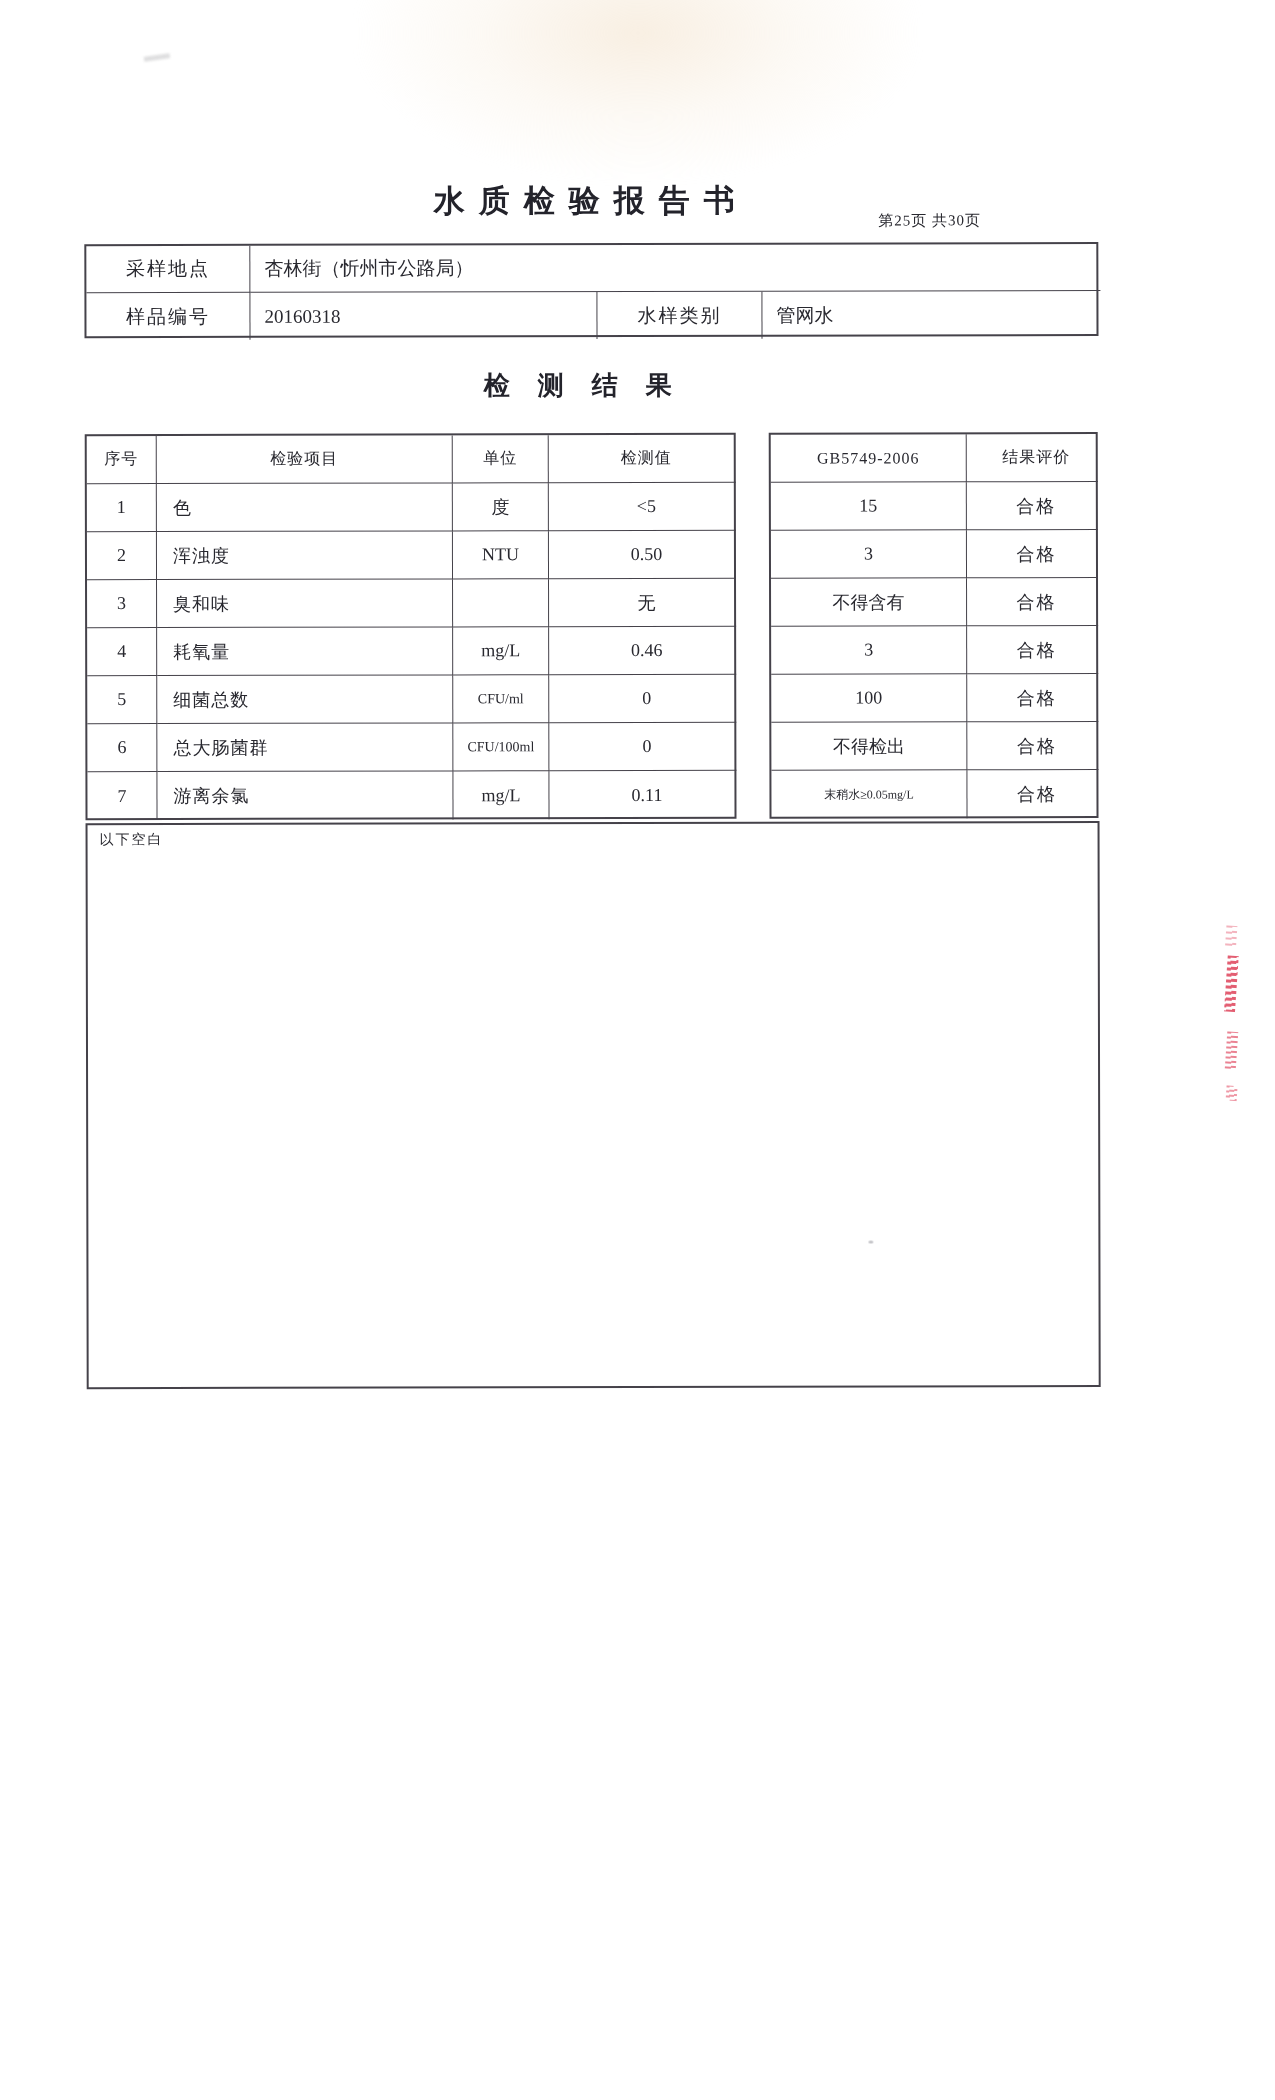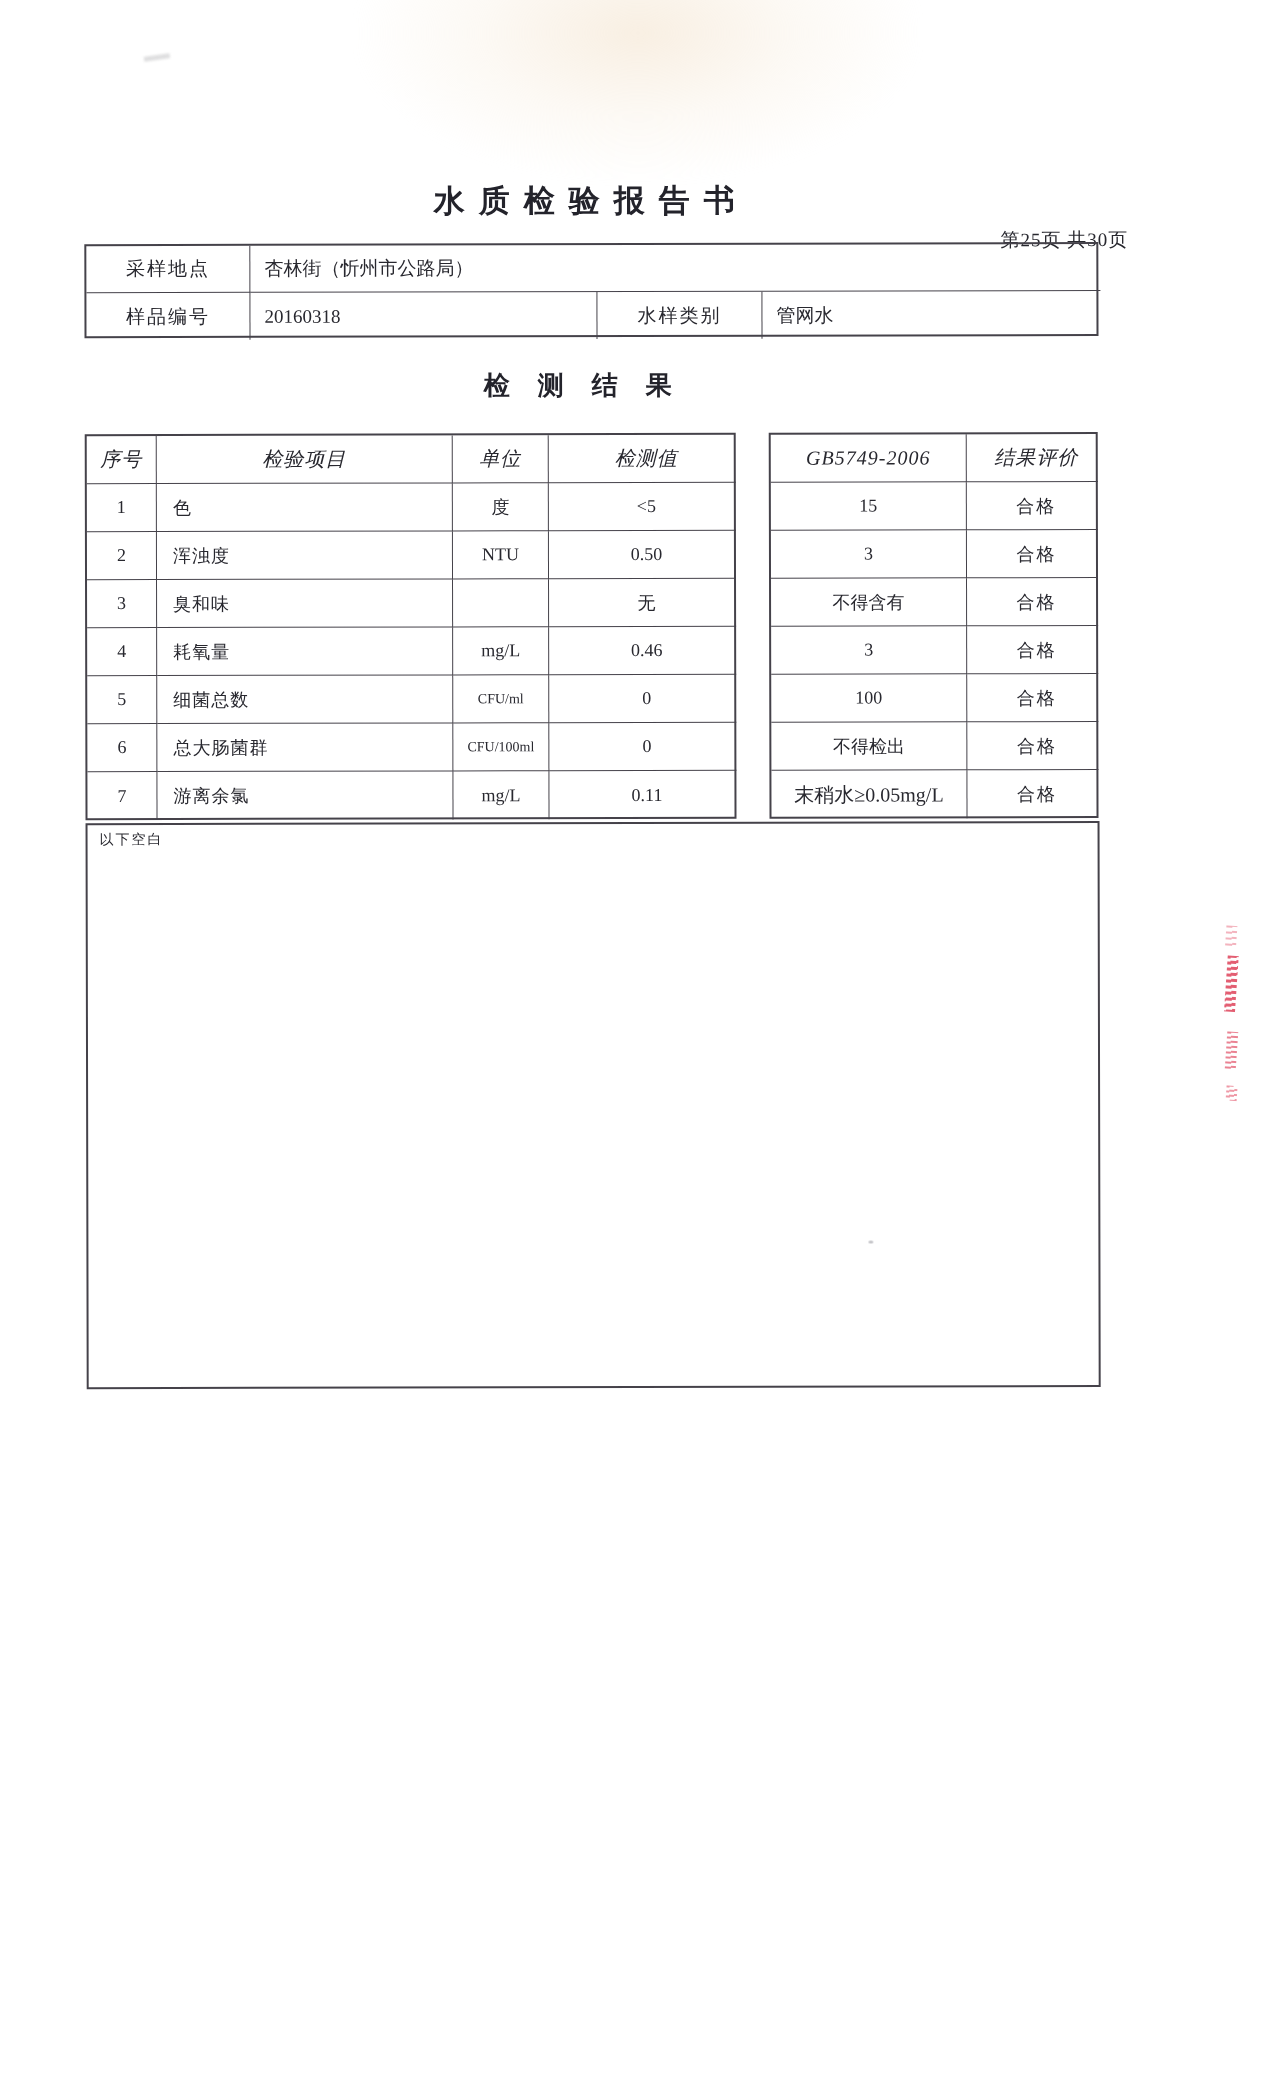--- a/index.html
+++ b/index.html
@@ -33,22 +33,22 @@
     position: absolute; left: 868px; top: 1241px; width: 5px; height: 3px;
     background: rgba(90,90,100,0.35); border-radius: 50%; filter: blur(0.5px);
   }
   
   .doc-title {
     position: absolute; left: 86px; width: 1014px; top: 180px;
     text-align: center; font-size: 31px; font-weight: bold;
     letter-spacing: 14px; color: #23232b;
   }
   .page-indicator {
-    position: absolute; left: 880px; width: 250px; top: 228px;
-    text-align: right; font-size: 19px; letter-spacing: 1px;
+    position: absolute; left: 880px; width: 250px; top: 212px;
+    text-align: left; font-size: 15px; letter-spacing: 1px;
   }
   .section-heading {
     position: absolute; left: 86px; width: 1014px; top: 368px;
     text-align: center; font-size: 26px; font-weight: bold;
     letter-spacing: 28px; color: #23232b;
   }
   
   .info-table {
     position: absolute; left: 86px; top: 243px; width: 1014px; height: 94px;
     border: 2px solid #45424a;
@@ -88,26 +88,26 @@
     grid-template-columns: 196px 131px;
     grid-template-rows: repeat(8, 48px);
   }
   .res-table .cell {
     display: flex; align-items: center; justify-content: center;
     border-right: 1.4px solid #45424a;
     border-bottom: 1.4px solid #45424a;
     box-sizing: border-box;
     white-space: nowrap;
   }
-  .res-table .hdr { font-size: 20px; letter-spacing: 1px; font-style: italic; }
+  .res-table .hdr { font-size: 16px; letter-spacing: 1px; }
   .res-table .item { justify-content: flex-start; padding-left: 16px; letter-spacing: 1px; }
   .res-table .last-col { border-right: none; padding-left: 8px; }
   .res-table .last-row { border-bottom: none; }
   .res-table .unit-sm { font-size: 14px; }
-  .res-table .std-long { font-size: 20px; }
+  .res-table .std-long { font-size: 12px; }
   .res-table .eval { letter-spacing: 2px; }
   
   .blank-box {
     position: absolute; left: 86px; top: 822px; width: 1014px; height: 566px;
     border: 2px solid #45424a;
     box-sizing: border-box;
   }
   .blank-note {
     position: absolute; left: 12px; top: 6px;
     font-size: 14px; letter-spacing: 2px;

